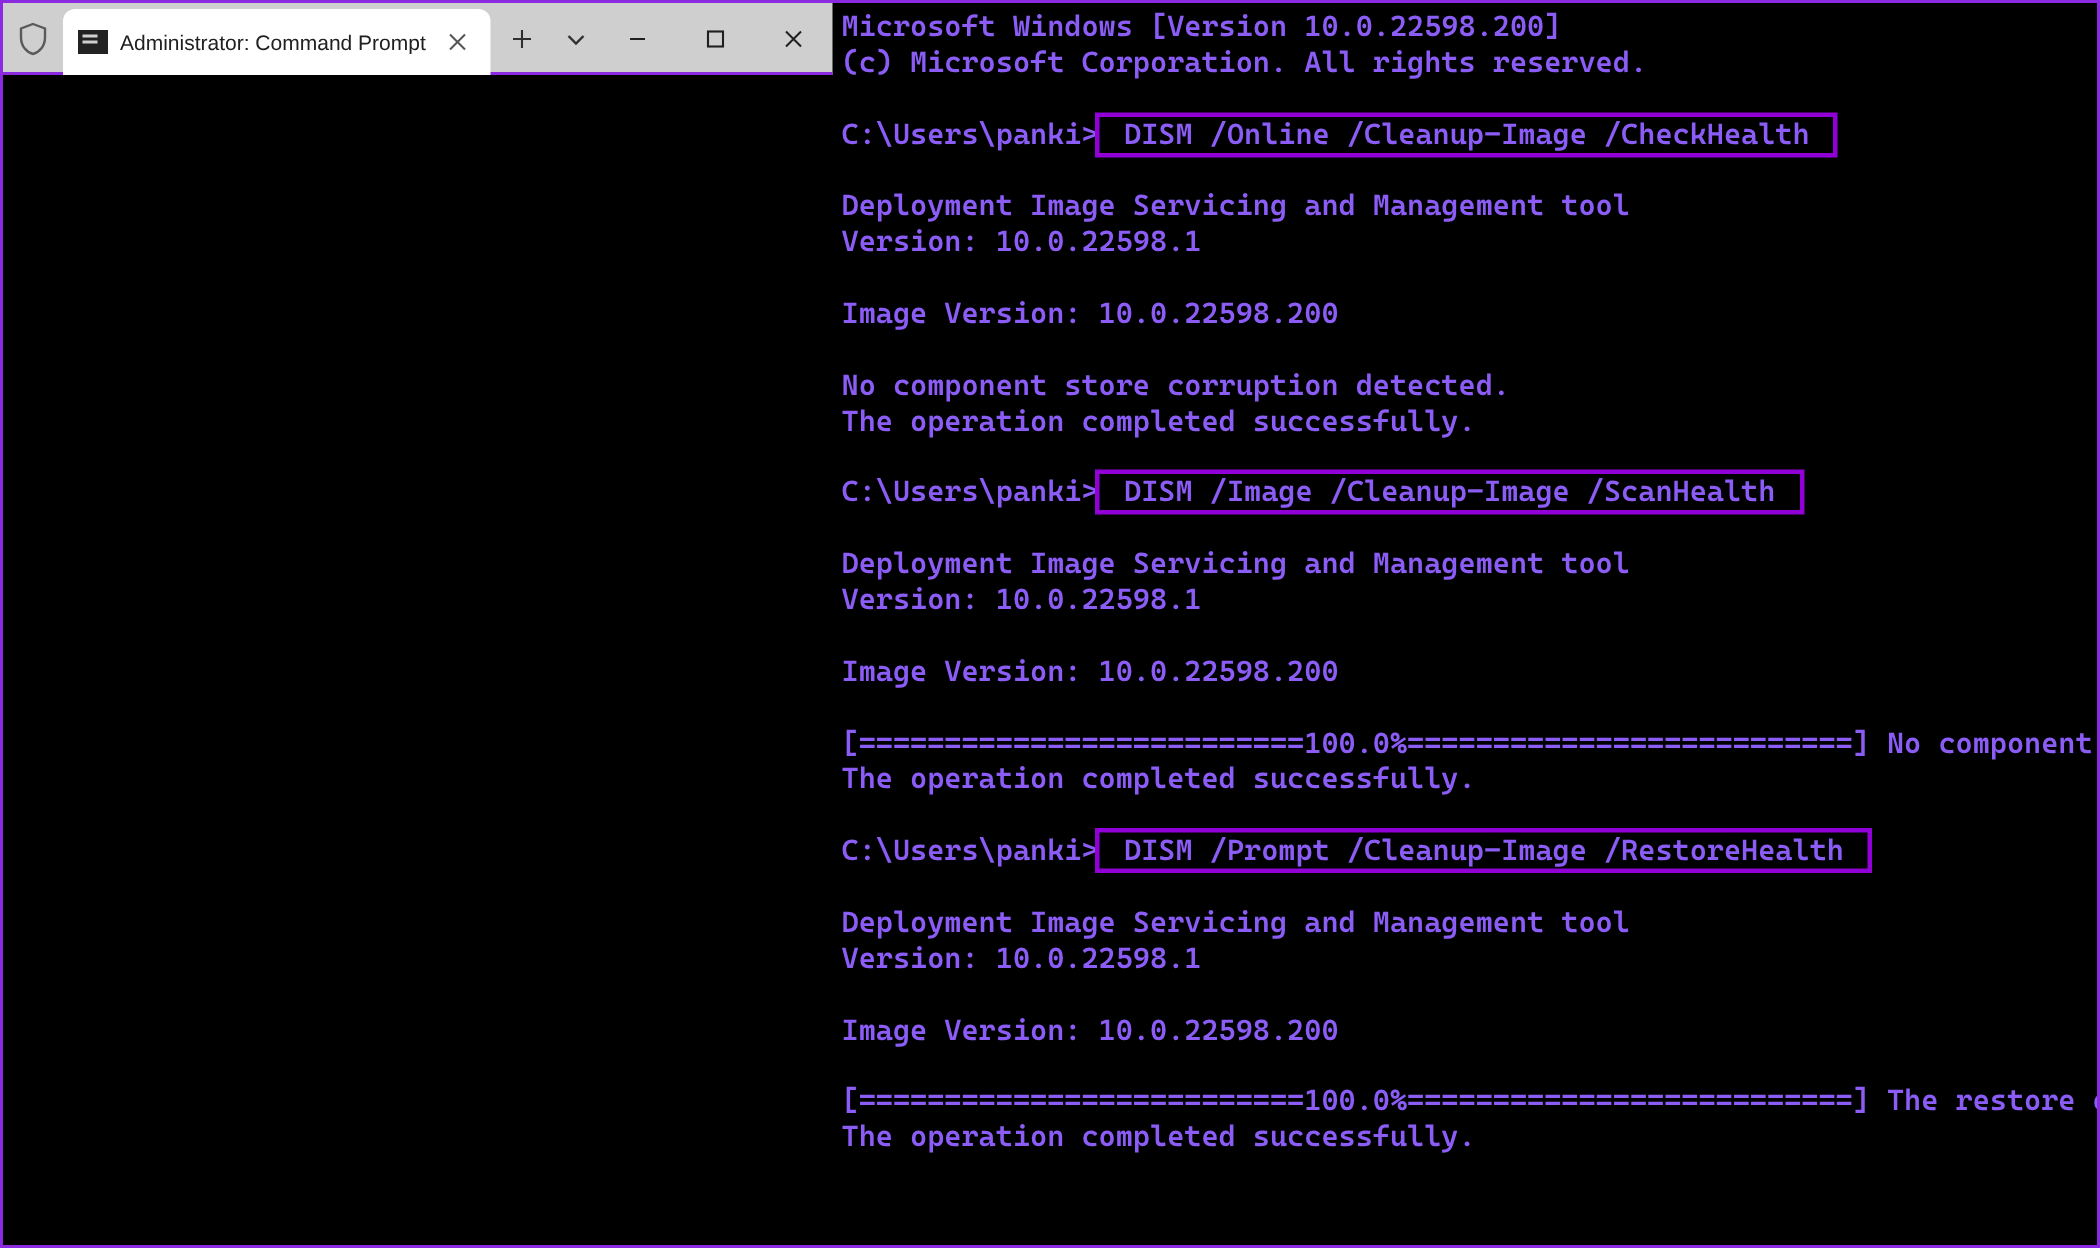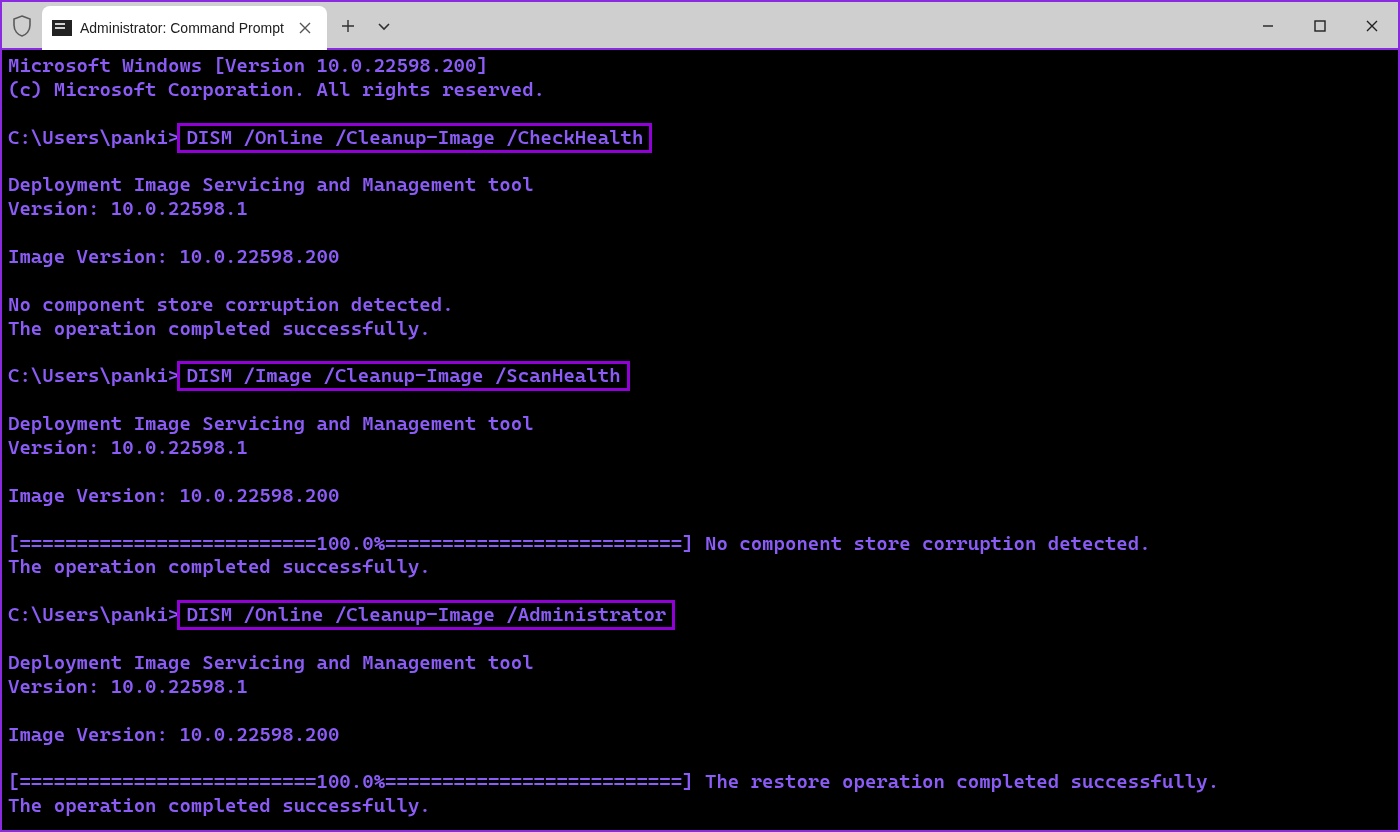--- a/index.html
+++ b/index.html
@@ -1,36 +1,36 @@
 <!DOCTYPE html>
 <html><head>
 <meta charset="utf-8">
 <style>
   * { margin:0; padding:0; box-sizing:border-box; }
   html,body{ width:1400px; height:832px; font-family:"Segoe UI",Arial,sans-serif; background:#000; overflow:hidden; }
   
-  .window{ width:1400px; height:832px; border:2px solid #8a2be2; background:#000; display:flex; flex-direction:column; }
+  .window{ width:1400px; height:832px; border:2px solid #8a2be2; background:#000; display:flex; }
   
   .titlebar{ height:48px; background:#cfcfcf; display:flex; align-items:flex-start; border-bottom:2px solid #8a2be2; position:relative; }
   .shield{ width:40px; height:48px; display:flex; align-items:center; justify-content:center; }
   .tab{ margin-top:4px; height:44px; background:#fff; border-top-left-radius:8px; border-top-right-radius:8px; display:flex; align-items:center; padding:0 12px 0 10px; min-width:285px; position:relative; }
   .tab .ico{ width:20px; height:16px; background:#222; display:inline-block; margin-right:8px; position:relative; }
   .tab .ico::after{ content:""; position:absolute; left:3px; top:3px; width:10px; height:2px; background:#d0d0d0; box-shadow:0 4px 0 #d0d0d0; }
   .tab .label{ font-size:14px; color:#202020; white-space:nowrap; overflow:hidden; flex:1; }
   .tab .close{ width:20px; height:20px; display:flex; align-items:center; justify-content:center; color:#404040; cursor:pointer; margin-left:6px; }
   .newtab{ width:42px; height:48px; display:flex; align-items:center; justify-content:center; color:#303030; font-size:18px; cursor:pointer; }
   .dropdown{ width:30px; height:48px; display:flex; align-items:center; justify-content:center; color:#303030; cursor:pointer; }
   .dropdown svg{ width:16px; height:16px; }
   .spacer{ flex:1; }
   .winbtns{ display:flex; height:48px; }
   .winbtn{ width:52px; height:48px; display:flex; align-items:center; justify-content:center; cursor:pointer; color:#202020; }
   .winbtn svg{ width:14px; height:14px; }
   
   .terminal{ flex:1; background:#000; color:#8b5cf6; font-family:"Cascadia Mono","Consolas",monospace; font-size:19.5px; line-height:1.225; padding:4px 6px; white-space:pre; letter-spacing:0px; font-weight:600; overflow:hidden; }
-  .hl{ display:inline-block; border:3px solid #9100d6; padding:0 6px; margin:-3px -2px; background:transparent; }
+  .hl{ display:inline-block; border:3px solid #9100d6; padding:0 16px; margin:-3px -2px; background:transparent; }
 </style>
 </head>
 <body>
 
 <div class="window">
 
   <div class="titlebar">
     <div class="shield">
       <svg width="20" height="22" viewBox="0 0 20 22">
           <path d="M10 1 L18 4 V10 C18 16 14 20 10 21 C6 20 2 16 2 10 V4 Z" fill="none" stroke="#5a5a5a" stroke-width="1.6"></path>
@@ -91,21 +91,21 @@
 C:\Users\panki&gt;<span class="hl">DISM /Image /Cleanup-Image /ScanHealth</span>
 
 Deployment Image Servicing and Management tool
 Version: 10.0.22598.1
 
 Image Version: 10.0.22598.200
 
 [==========================100.0%==========================] No component store corruption detected.
 The operation completed successfully.
 
-C:\Users\panki&gt;<span class="hl">DISM /Online /Cleanup-Image /Administrator</span>
+C:\Users\panki&gt;<span class="hl">DISM /Prompt /Cleanup-Image /RestoreHealth</span>
 
 Deployment Image Servicing and Management tool
 Version: 10.0.22598.1
 
 Image Version: 10.0.22598.200
 
 [==========================100.0%==========================] The restore operation completed successfully.
 The operation completed successfully.</div>
 
 </div>

